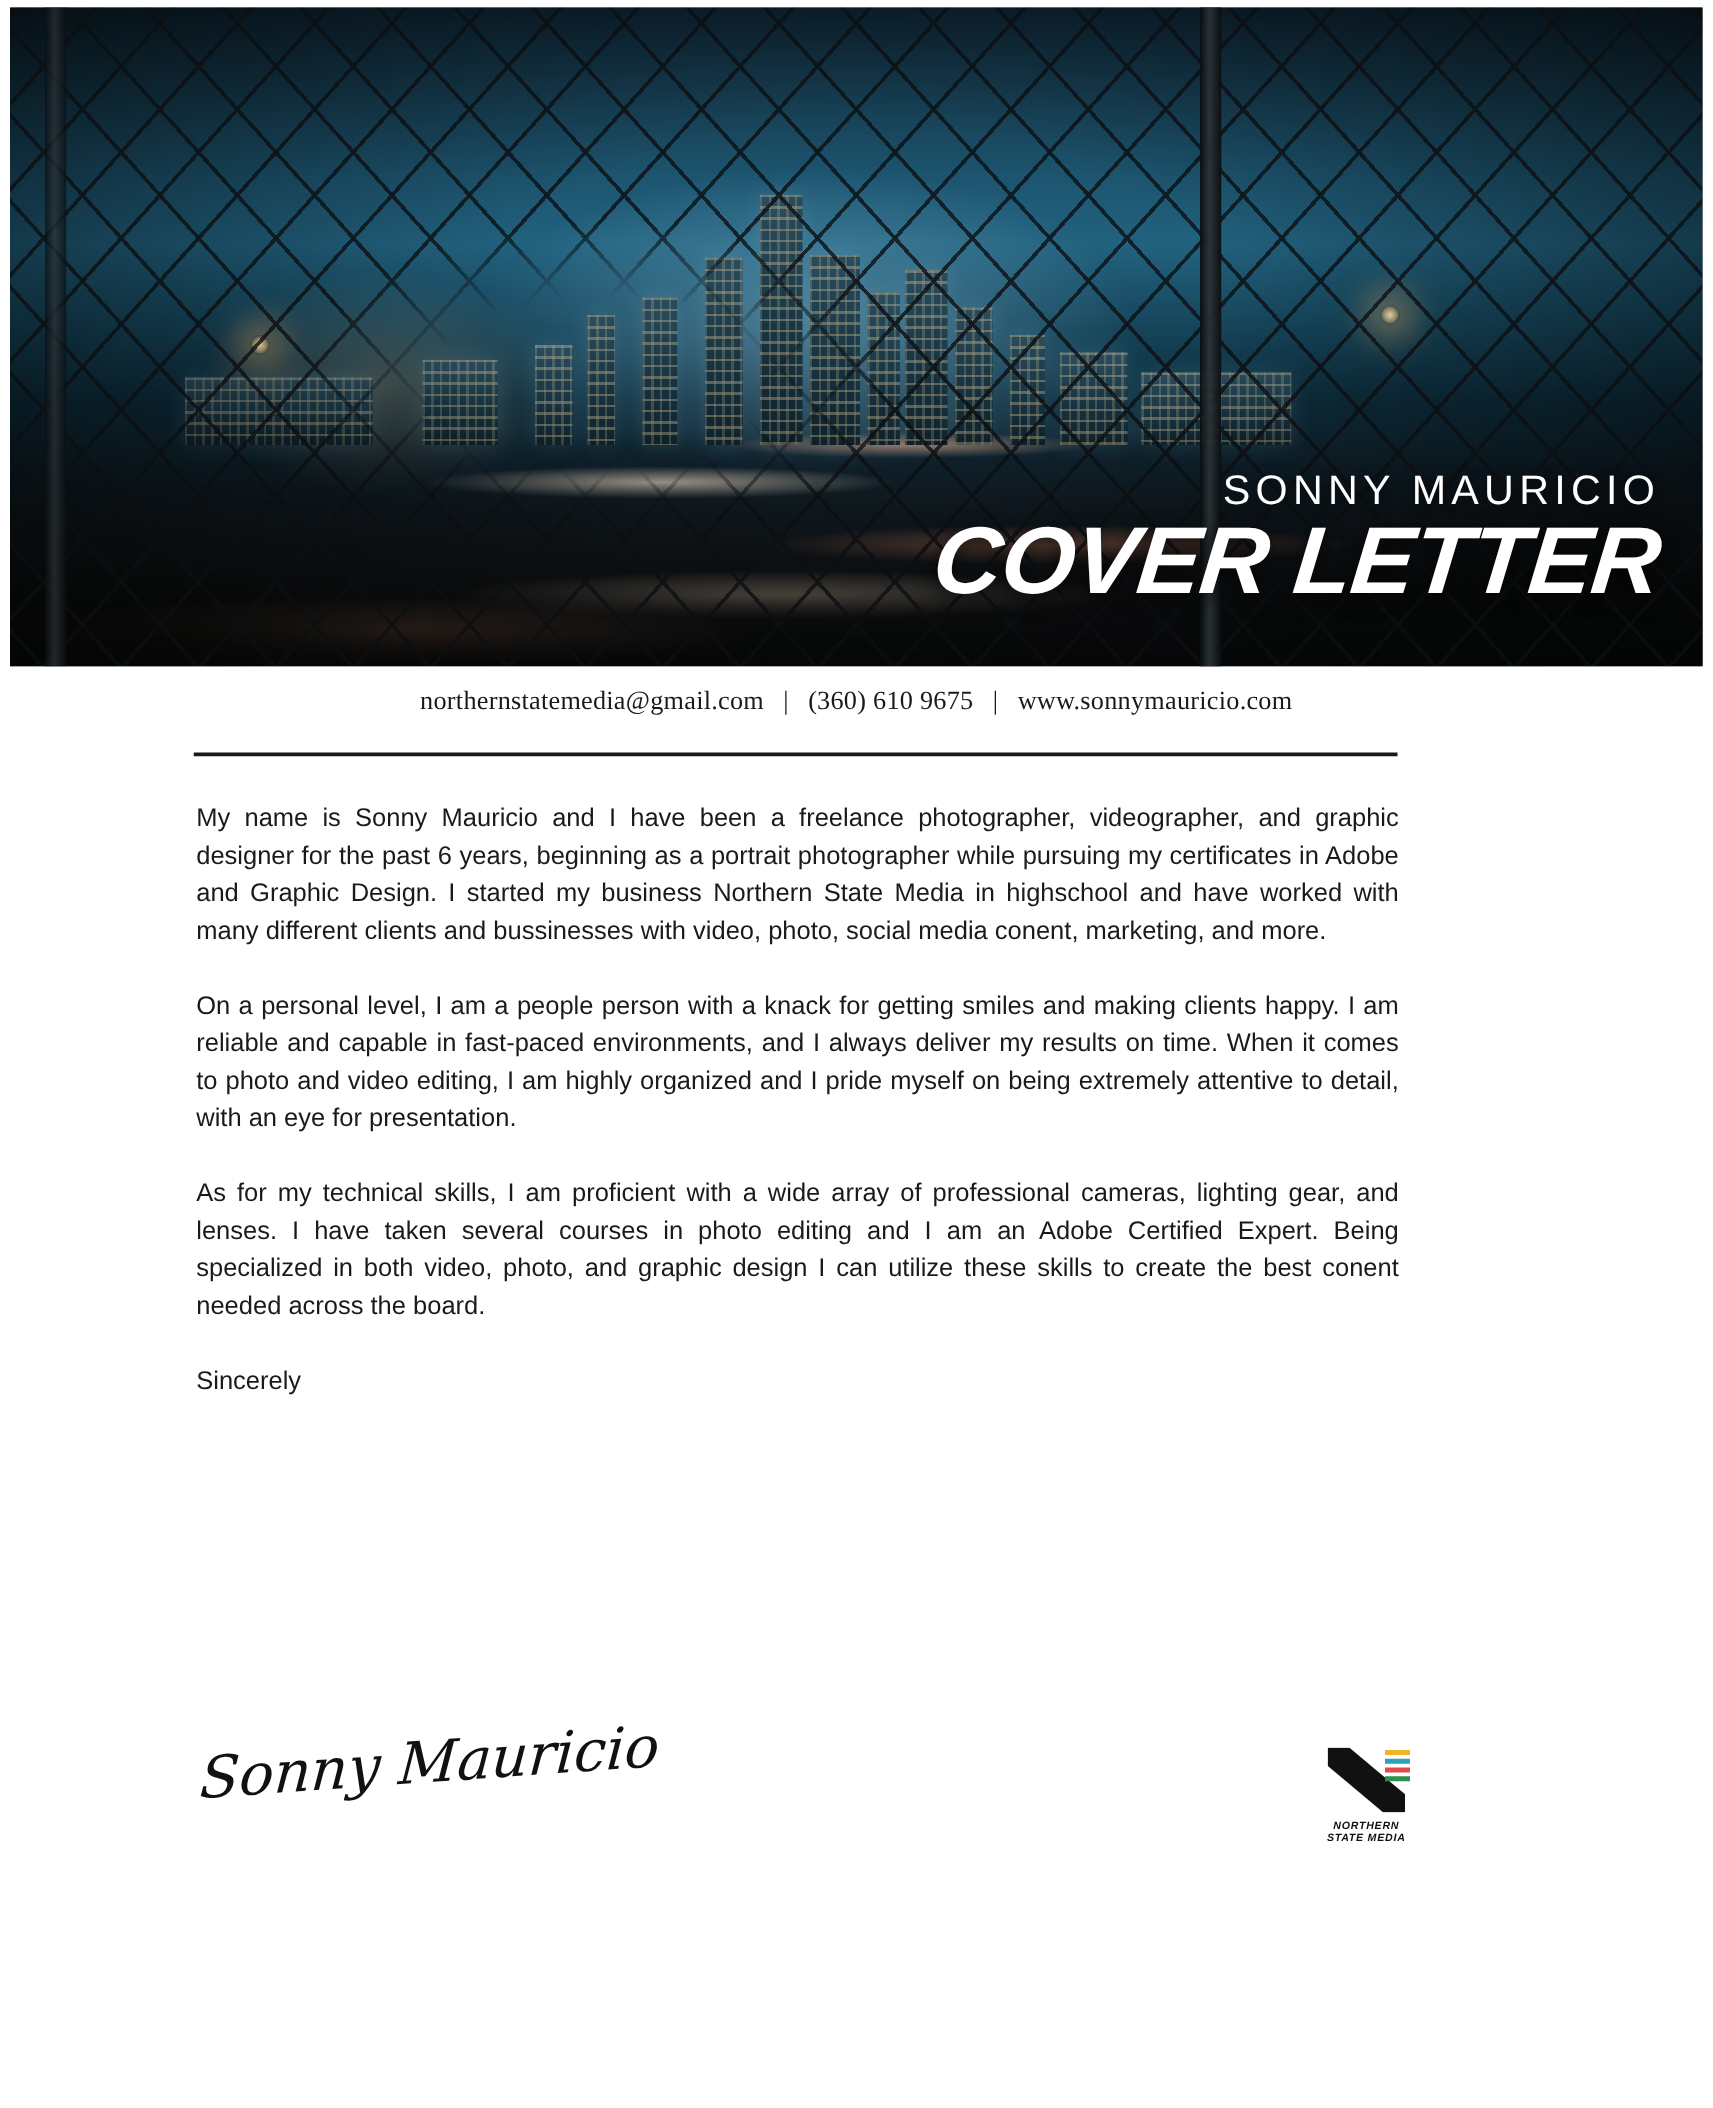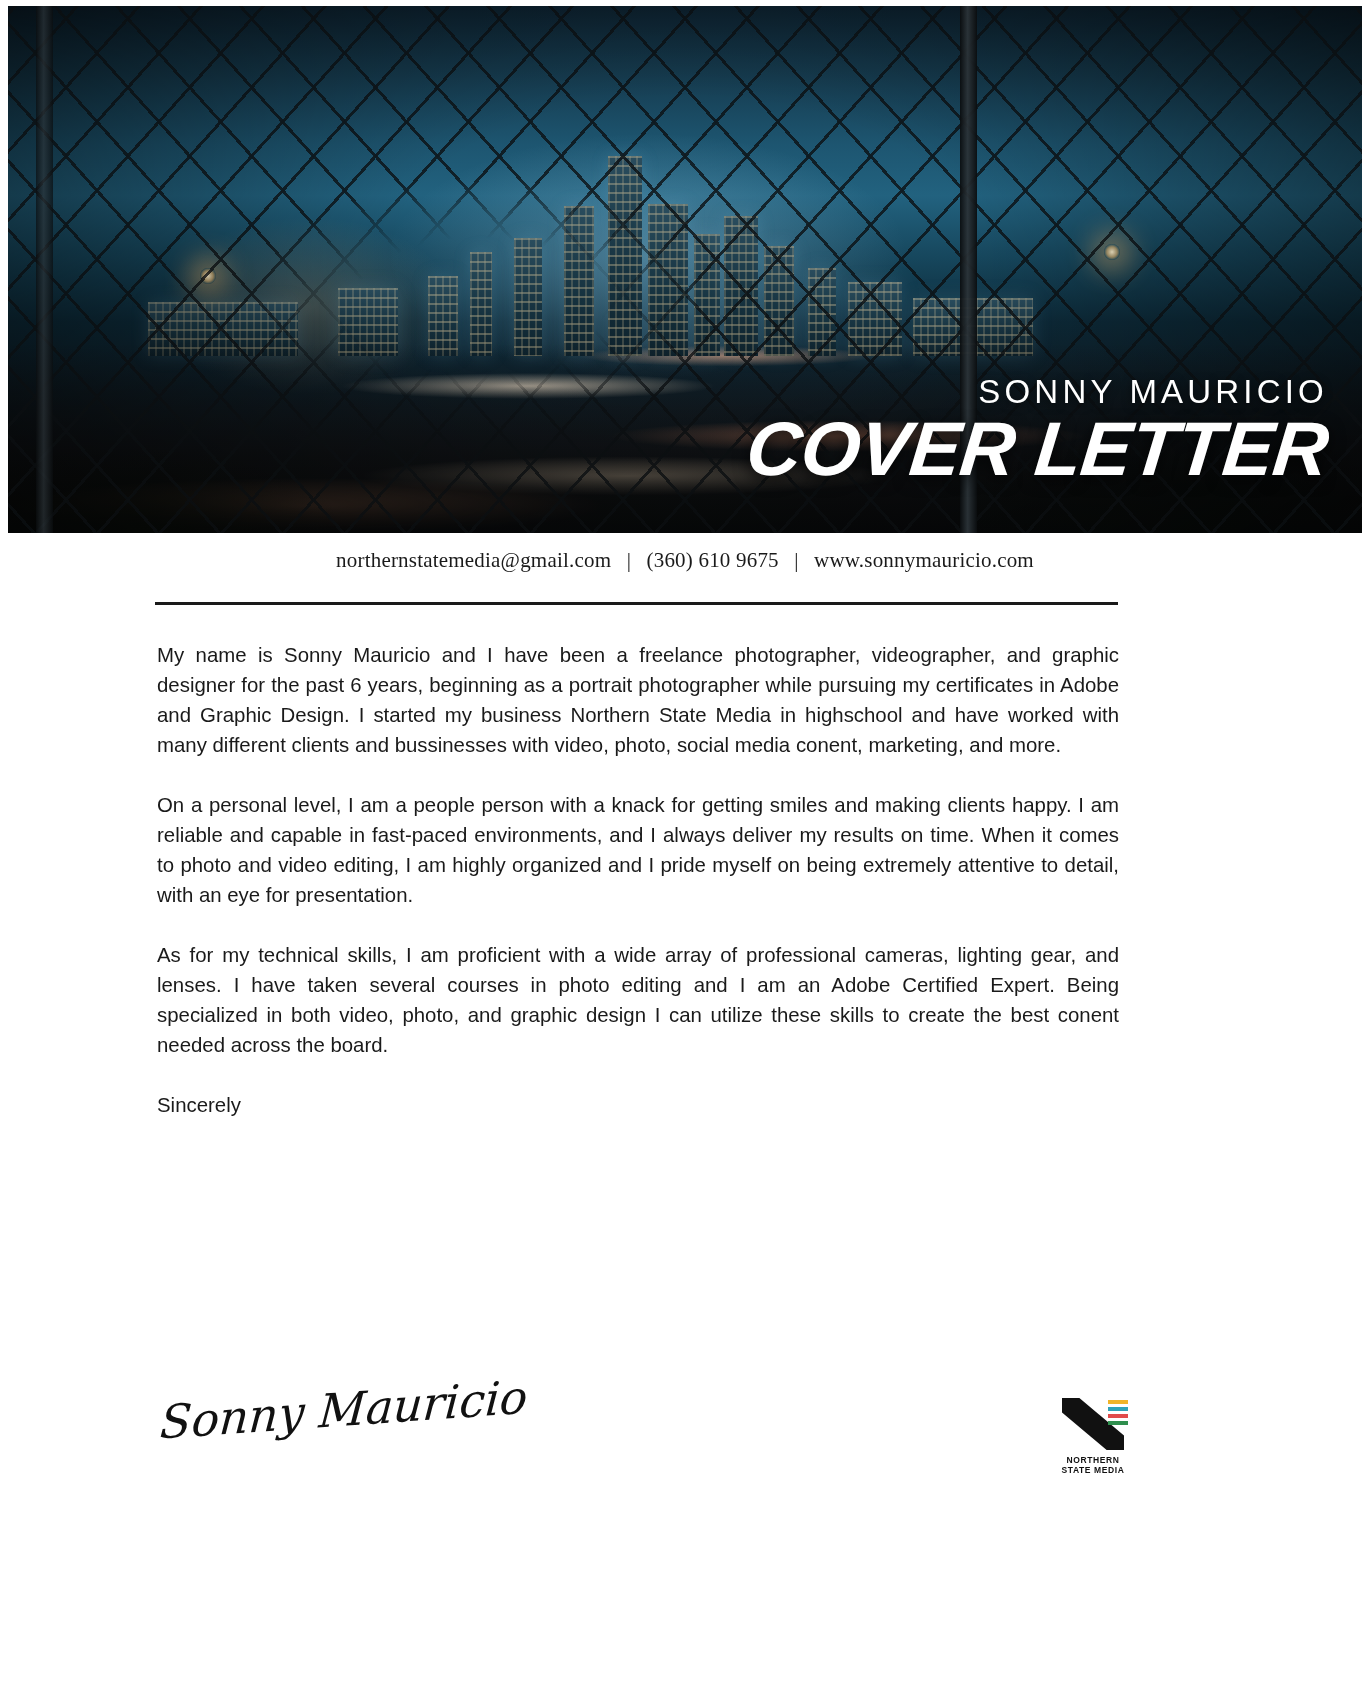--- a/index.html
+++ b/index.html
@@ -221,20 +221,21 @@
     height: 4px;
     margin-bottom: 3px;
   }
   .logo-text {
     margin-top: 5px;
     font-size: 8.5px;
     font-weight: 700;
     letter-spacing: .6px;
     line-height: 10px;
     color: #111;
+    font-style: italic;
   }
 </style>
 </head>
 <body>
 
 <div class="hero">
   <div class="hero-photo">
 
     <div class="bldg" style="left:600px; top:150px; width:34px; height:200px;"></div>
     <div class="bldg" style="left:556px; top:200px; width:30px; height:150px;"></div>

